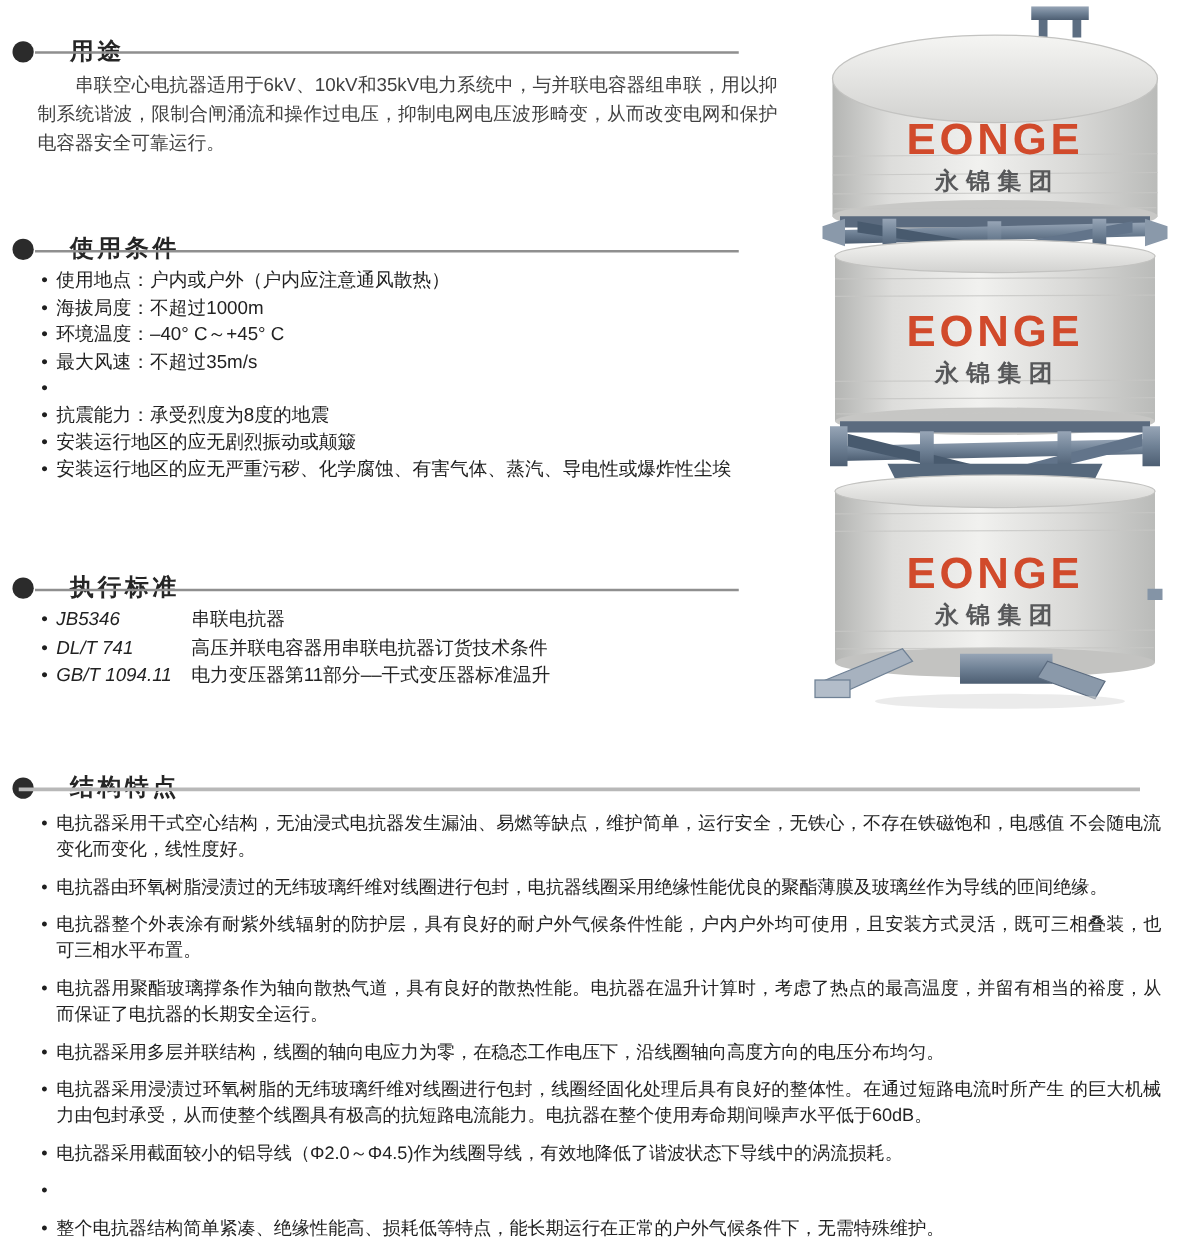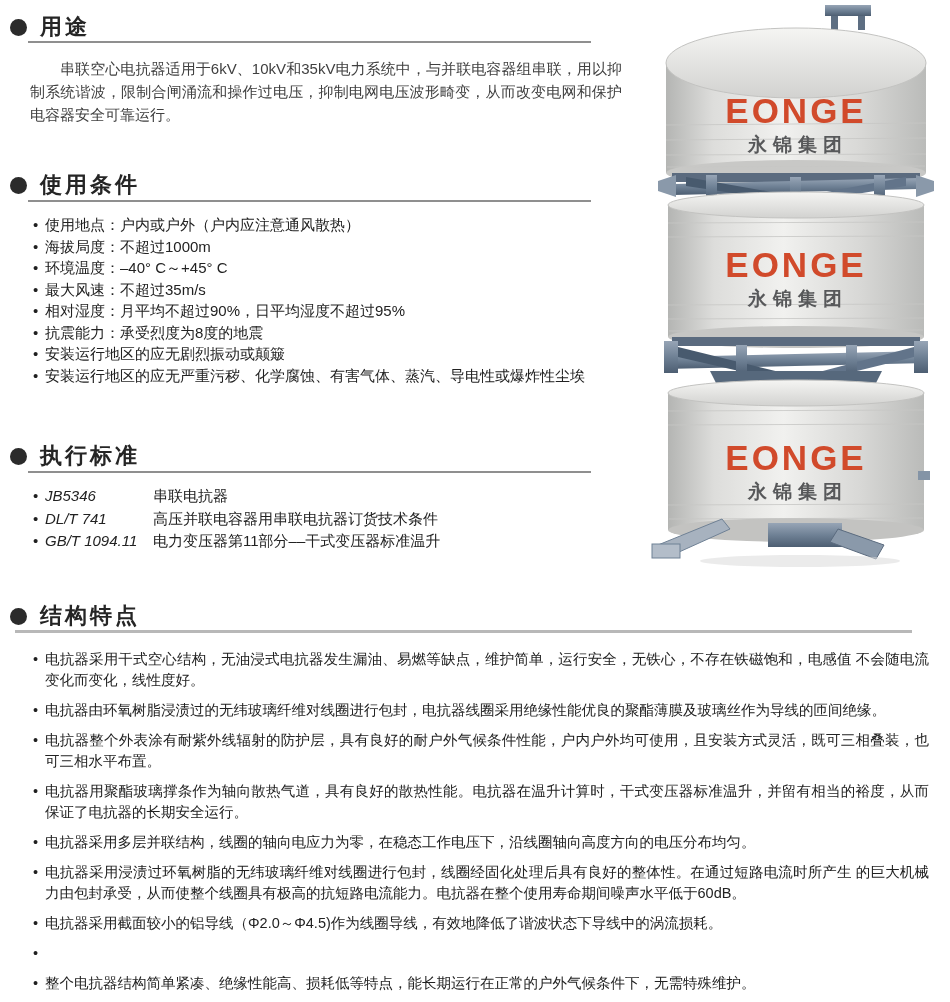--- a/index.html
+++ b/index.html
@@ -7,21 +7,21 @@
   body {
     width:950px; height:1002px; position:relative; overflow:hidden;
     background:#ffffff; color:#222;
     font-family:"Liberation Sans","DejaVu Sans",sans-serif;
   }
   .page { position:absolute; inset:0; }
 
   
   .sec-header { position:absolute; left:10px; display:flex; align-items:center; gap:13px; }
   .sec-dot { width:17px; height:17px; border-radius:50%; background:#2b2b2b; flex:0 0 17px; }
-  .sec-title { margin:0; font-size:22px; font-weight:700; color:#252525; letter-spacing:3px; }
+  .sec-title { margin:16px; font-size:19px; font-weight:700; color:#252525; letter-spacing:3px; }
 
   .rule { position:absolute; height:0; border-top:2px solid #8f8f8f; }
   .rule.short { left:28px; width:563px; }
   .rule.wide  { left:15px; width:897px; border-top:3px solid #b8b8b8; }
 
   
   .para {
     position:absolute; left:30px; width:592px; margin:0;
     font-size:15px; line-height:23px; color:#404040; text-indent:2em;
     text-align:justify;
@@ -76,21 +76,20 @@
     <li>
         <span class="li-dot">•</span>
         <span>环境温度：–40° C～+45° C</span>
       </li>
     <li>
         <span class="li-dot">•</span>
         <span>最大风速：不超过35m/s</span>
       </li>
     <li>
         <span class="li-dot">•</span>
-        <span>相对湿度：月平均不超过90%，日平均湿度不超过95%</span>
       </li>
     <li>
         <span class="li-dot">•</span>
         <span>抗震能力：承受烈度为8度的地震</span>
       </li>
     <li>
         <span class="li-dot">•</span>
         <span>安装运行地区的应无剧烈振动或颠簸</span>
       </li>
     <li>
@@ -135,21 +134,21 @@
     <li>
         <span class="li-dot">•</span>
         <span>电抗器由环氧树脂浸渍过的无纬玻璃纤维对线圈进行包封，电抗器线圈采用绝缘性能优良的聚酯薄膜及玻璃丝作为导线的匝间绝缘。</span>
       </li>
     <li>
         <span class="li-dot">•</span>
         <span>电抗器整个外表涂有耐紫外线辐射的防护层，具有良好的耐户外气候条件性能，户内户外均可使用，且安装方式灵活，既可三相叠装，也可三相水平布置。</span>
       </li>
     <li>
         <span class="li-dot">•</span>
-        <span>电抗器用聚酯玻璃撑条作为轴向散热气道，具有良好的散热性能。电抗器在温升计算时，干式变压器标准温升，并留有相当的裕度，从而保证了电抗器的长期安全运行。</span>
+        <span>电抗器用聚酯玻璃撑条作为轴向散热气道，具有良好的散热性能。电抗器在温升计算时，考虑了热点的最高温度，并留有相当的裕度，从而保证了电抗器的长期安全运行。</span>
       </li>
     <li>
         <span class="li-dot">•</span>
         <span>电抗器采用多层并联结构，线圈的轴向电应力为零，在稳态工作电压下，沿线圈轴向高度方向的电压分布均匀。</span>
       </li>
     <li>
         <span class="li-dot">•</span>
         <span>电抗器采用浸渍过环氧树脂的无纬玻璃纤维对线圈进行包封，线圈经固化处理后具有良好的整体性。在通过短路电流时所产生 的巨大机械力由包封承受，从而使整个线圈具有极高的抗短路电流能力。电抗器在整个使用寿命期间噪声水平低于60dB。</span>
       </li>
     <li>

